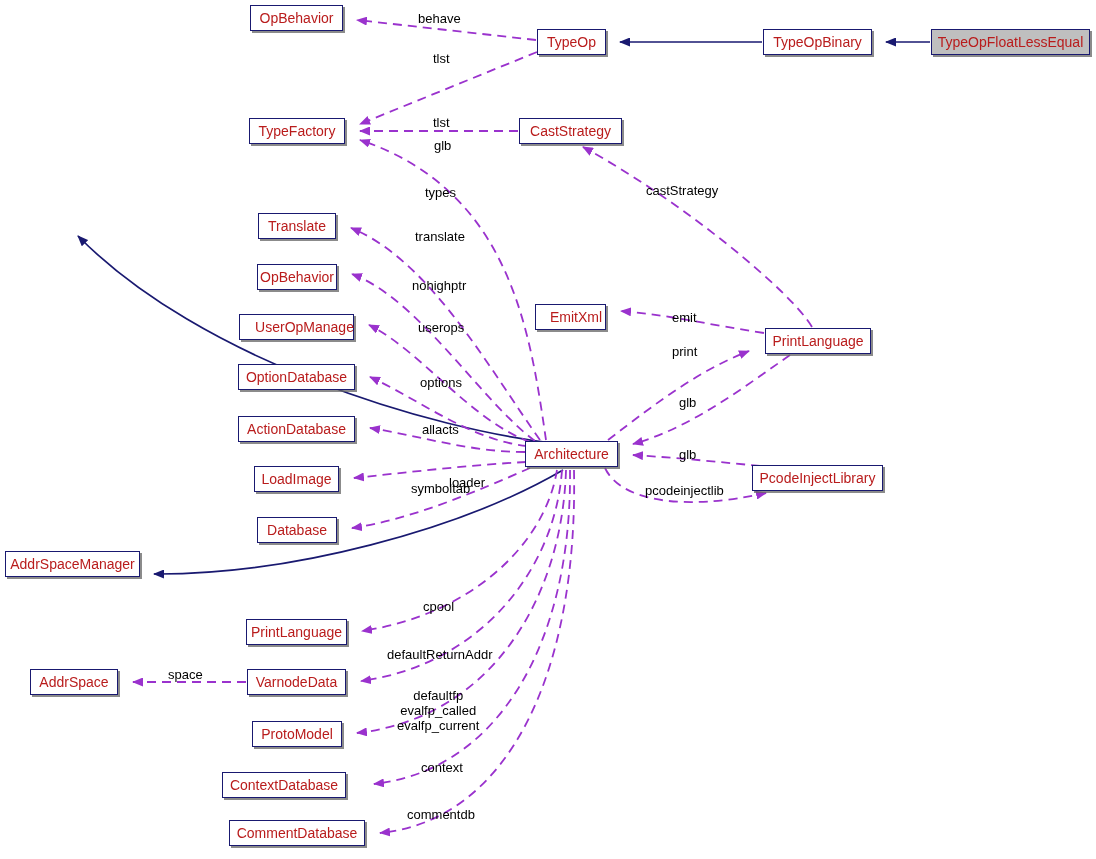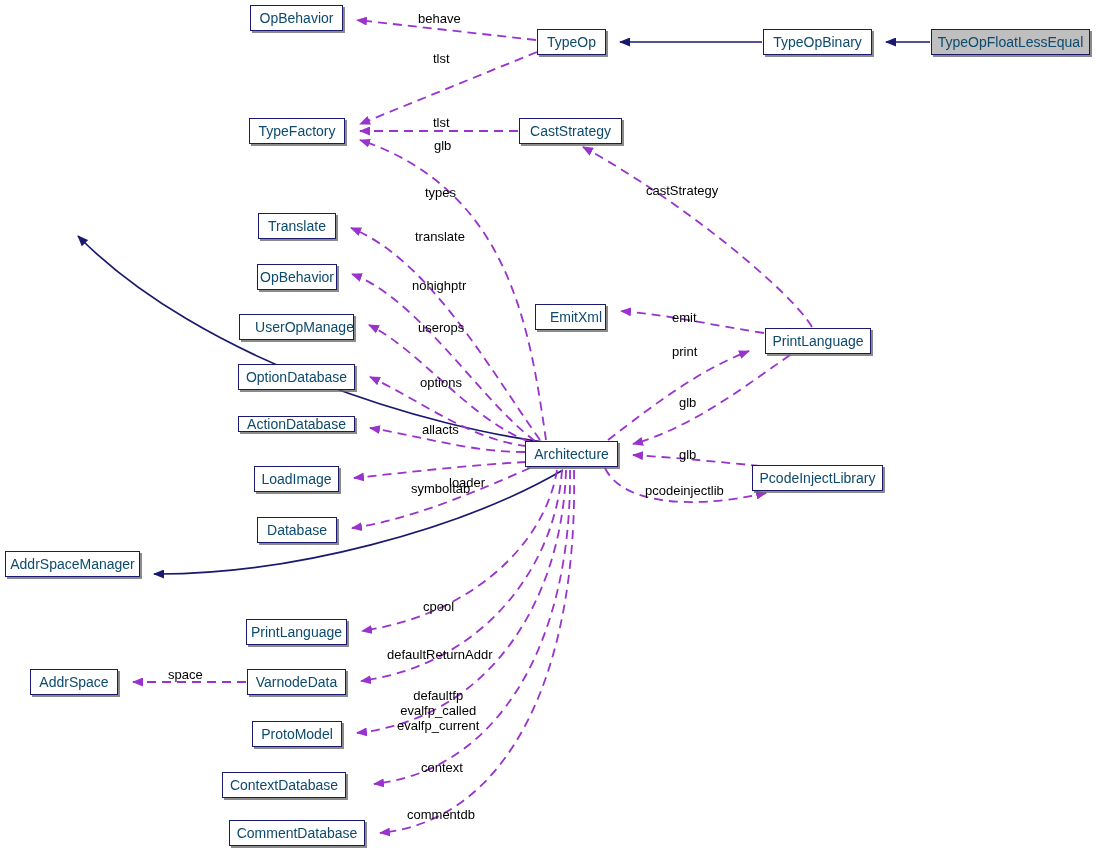--- a/index.html
+++ b/index.html
@@ -20,21 +20,21 @@
     left: 0;
     top: 0;
     width: 1096px;
     height: 859px;
   }
   .node {
     position: absolute;
     box-sizing: border-box;
     border: 1px solid #191970;
     background: #ffffff;
-    color: #0c4a6e;
+    color: #b91c1c;
     font-size: 14px;
     line-height: 1;
     display: flex;
     align-items: center;
     justify-content: center;
     white-space: nowrap;
     box-shadow: 2px 2px 0 0 rgba(100,100,100,0.75);
     z-index: 5;
   }
   .node.highlight {
@@ -129,21 +129,21 @@
     </div>
     <div class="node" style="left:535px;top:304px;width:71px;height:26px;padding-left:11px;">
       <span>EmitXml</span>
     </div>
     <div class="node" style="left:765px;top:328px;width:106px;height:26px;">
       <span>PrintLanguage</span>
     </div>
     <div class="node" style="left:238px;top:364px;width:117px;height:26px;">
       <span>OptionDatabase</span>
     </div>
-    <div class="node" style="left:238px;top:416px;width:117px;height:16px;">
+    <div class="node" style="left:238px;top:416px;width:117px;height:26px;">
       <span>ActionDatabase</span>
     </div>
     <div class="node" style="left:525px;top:441px;width:93px;height:26px;">
       <span>Architecture</span>
     </div>
     <div class="node" style="left:752px;top:465px;width:131px;height:26px;">
       <span>PcodeInjectLibrary</span>
     </div>
     <div class="node" style="left:254px;top:466px;width:85px;height:26px;">
       <span>LoadImage</span>

